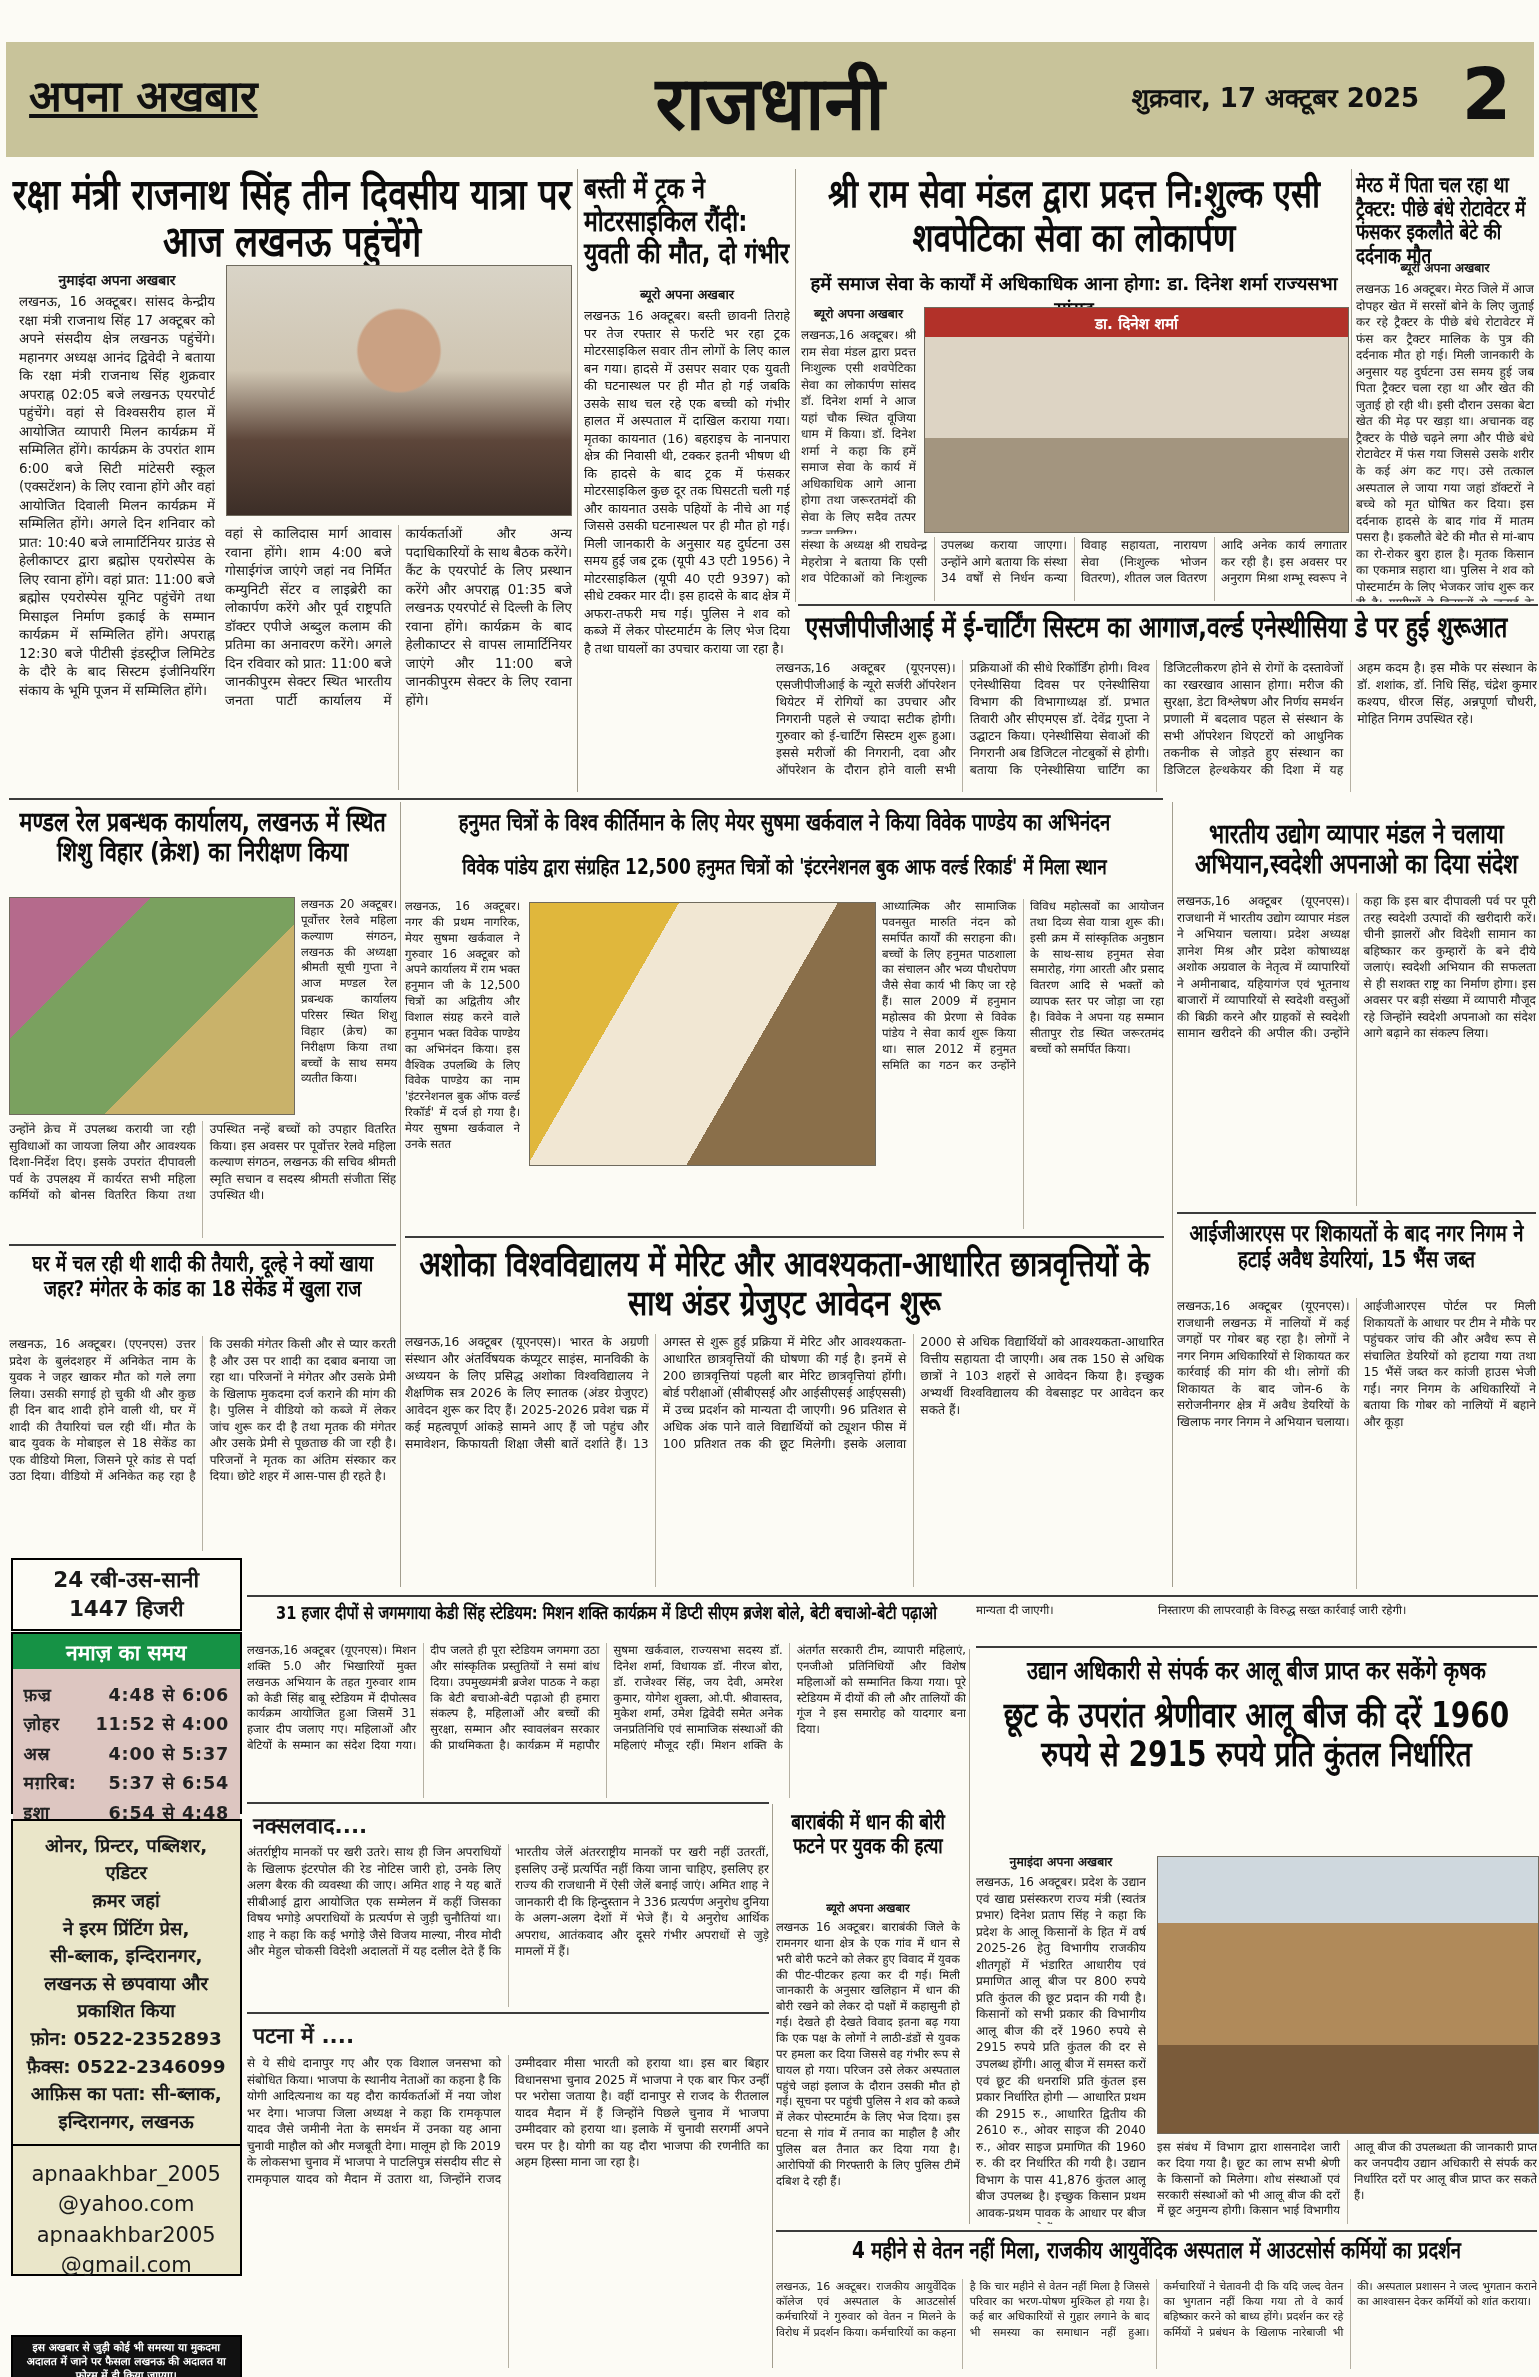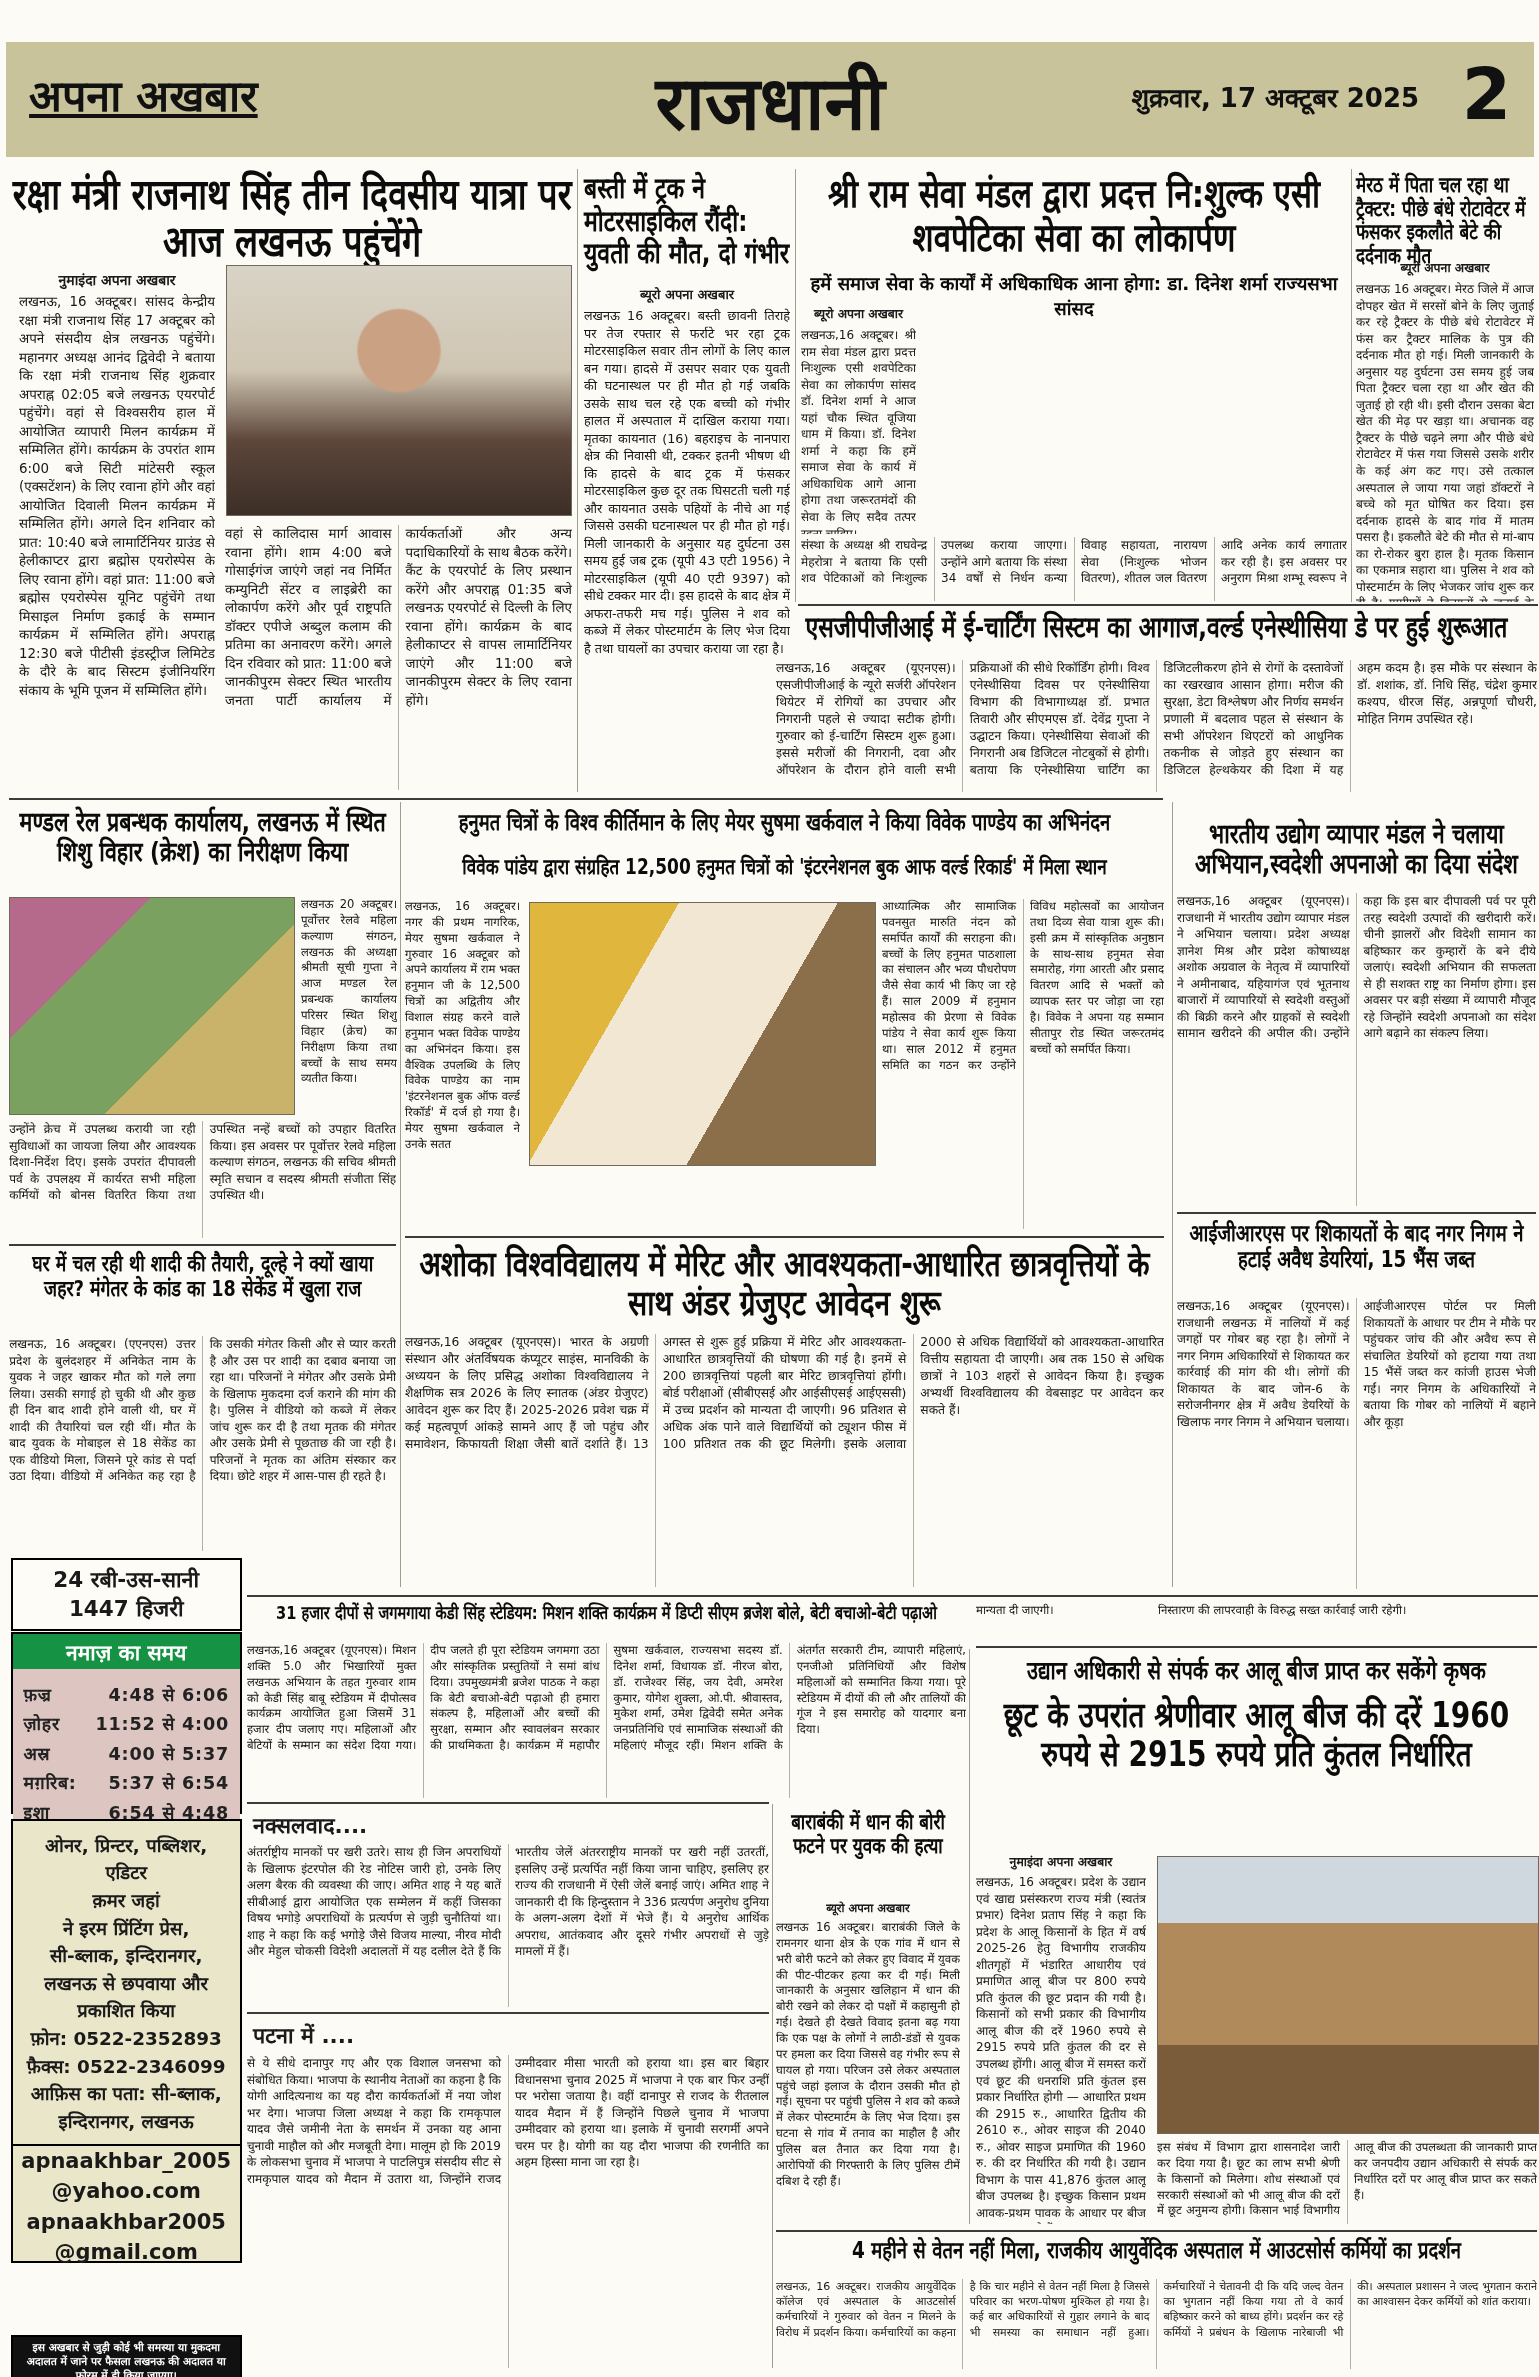--- a/index.html
+++ b/index.html
@@ -38,21 +38,21 @@
   .photo-potato{background:linear-gradient(180deg,#cfd8de 0 24%,#b08a5a 24% 68%,#7a5b3a 68% 100%);}
   
   .box{position:absolute;border:2.3px solid #000;}
   .hijri{background:#fdfcf6;text-align:center;font-weight:800;font-size:21.5px;line-height:1.35;padding-top:4.6px;}
   .namaz-head{background:#169245;color:#fff;font-weight:800;font-size:21px;text-align:center;
       height:35px;display:flex;align-items:center;justify-content:center;}
   .namaz-table{background:#ddc6c1;padding:7.7px 10.7px 4.6px 10.7px;}
   .namaz-row{display:flex;justify-content:space-between;font-size:17.6px;font-weight:600;
       letter-spacing:0.8px;margin:5.4px 0;color:#222;text-align:right;}
   .contact{background:#eae6c9;text-align:center;font-weight:700;font-size:18.4px;line-height:1.5;padding-top:10.7px;}
-  .emails{background:#eae6c9;text-align:center;font-weight:700;font-size:21px;line-height:1.45;padding-top:0;}
+  .emails{background:#eae6c9;text-align:center;font-weight:400;font-size:21px;line-height:1.45;padding-top:13px;}
   .notice{background:#eae6c9;text-align:center;font-weight:700;font-size:13px;line-height:1.32;padding:6.1px 7.7px;}
   .legal{background:#111;color:#fff;text-align:center;font-weight:600;font-size:10.7px;line-height:1.3;padding:3.8px 6.1px;border:2.3px solid #000;}
 </style>
 </head>
 <body>
 
 <div class="page">
 
   <div class="mast">
     <div class="mast-left">अपना अखबार</div>
@@ -71,20 +71,23 @@
   <div class="abs body clip cols2" style="left:225px;top:525px;width:347px;height:265px;font-size:13.4px;">वहां से कालिदास मार्ग आवास रवाना होंगे। शाम 4:00 बजे गोसाईगंज जाएंगे जहां नव निर्मित कम्युनिटी सेंटर व लाइब्रेरी का लोकार्पण करेंगे और पूर्व राष्ट्रपति डॉक्टर एपीजे अब्दुल कलाम की प्रतिमा का अनावरण करेंगे। अगले दिन रविवार को प्रात: 11:00 बजे जानकीपुरम सेक्टर स्थित भारतीय जनता पार्टी कार्यालय में कार्यकर्ताओं और अन्य पदाधिकारियों के साथ बैठक करेंगे। कैंट के एयरपोर्ट के लिए प्रस्थान करेंगे और अपराह्न 01:35 बजे लखनऊ एयरपोर्ट से दिल्ली के लिए रवाना होंगे। कार्यक्रम के बाद हेलीकाप्टर से वापस लामार्टिनियर जाएंगे और 11:00 बजे जानकीपुरम सेक्टर के लिए रवाना होंगे।</div>
 
   <div class="abs hl cond" style="left:584px;top:173px;width:206px;font-size:23px;text-align:left;">बस्ती में ट्रक ने मोटरसाइकिल रौंदी: युवती की मौत, दो गंभीर</div>
   <div class="abs byline" style="left:584px;top:285px;width:206px;font-size:13px;">ब्यूरो अपना अखबार</div>
   <div class="abs body clip" style="left:584px;top:307px;width:206px;height:485px;font-size:12.7px;">लखनऊ 16 अक्टूबर। बस्ती छावनी तिराहे पर तेज रफ्तार से फर्राटे भर रहा ट्रक मोटरसाइकिल सवार तीन लोगों के लिए काल बन गया। हादसे में उसपर सवार एक युवती की घटनास्थल पर ही मौत हो गई जबकि उसके साथ चल रहे एक बच्ची को गंभीर हालत में अस्पताल में दाखिल कराया गया। मृतका कायनात (16) बहराइच के नानपारा क्षेत्र की निवासी थी, टक्कर इतनी भीषण थी कि हादसे के बाद ट्रक में फंसकर मोटरसाइकिल कुछ दूर तक घिसटती चली गई और कायनात उसके पहियों के नीचे आ गई जिससे उसकी घटनास्थल पर ही मौत हो गई। मिली जानकारी के अनुसार यह दुर्घटना उस समय हुई जब ट्रक (यूपी 43 एटी 1956) ने मोटरसाइकिल (यूपी 40 एटी 9397) को सीधे टक्कर मार दी। इस हादसे के बाद क्षेत्र में अफरा-तफरी मच गई। पुलिस ने शव को कब्जे में लेकर पोस्टमार्टम के लिए भेज दिया है तथा घायलों का उपचार कराया जा रहा है।</div>
 
   <div class="abs hl cond" style="left:801px;top:172px;width:546px;font-size:31px;">श्री राम सेवा मंडल द्वारा प्रदत्त नि:शुल्क एसी शवपेटिका सेवा का लोकार्पण</div>
   <div class="abs kicker" style="left:801px;top:270px;width:546px;font-size:18.4px;">हमें समाज सेवा के कार्यों में अधिकाधिक आना होगा: डा. दिनेश शर्मा राज्यसभा सांसद</div>
   <div class="abs byline" style="left:801px;top:305px;width:115px;font-size:12.3px;">ब्यूरो अपना अखबार</div>
   <div class="abs body clip" style="left:801px;top:327px;width:115px;height:207px;font-size:12px;">लखनऊ,16 अक्टूबर। श्री राम सेवा मंडल द्वारा प्रदत्त निःशुल्क एसी शवपेटिका सेवा का लोकार्पण सांसद डॉ. दिनेश शर्मा ने आज यहां चौक स्थित वूजिया धाम में किया। डॉ. दिनेश शर्मा ने कहा कि हमें समाज सेवा के कार्य में अधिकाधिक आगे आना होगा तथा जरूरतमंदों की सेवा के लिए सदैव तत्पर रहना चाहिए।</div>
+  <div class="photo photo-ramseva" style="left:924px;top:307px;width:423px;height:224px;">
+    <div class="photo-banner">डा. दिनेश शर्मा</div>
+  </div>
   <div class="abs body clip cols4" style="left:801px;top:537px;width:546px;height:64px;font-size:12px;">संस्था के अध्यक्ष श्री राघवेन्द्र मेहरोत्रा ने बताया कि एसी शव पेटिकाओं को निःशुल्क उपलब्ध कराया जाएगा। उन्होंने आगे बताया कि संस्था 34 वर्षों से निर्धन कन्या विवाह सहायता, नारायण सेवा (निःशुल्क भोजन वितरण), शीतल जल वितरण आदि अनेक कार्य लगातार कर रही है। इस अवसर पर अनुराग मिश्रा शम्भू स्वरूप ने महिला टोली का स्वागत किया तथा आभार व्यक्त किया। कार्यक्रम में कई विशिष्ट जन (पूर्व महामंत्री अनुराग), श्री राम सेवा मंडल के पदाधिकारीगण तथा अनेक गणमान्य नागरिक शामिल रहे।</div>
 
   <div class="abs hl cond" style="left:1356px;top:173px;width:178px;font-size:17px;text-align:left;">मेरठ में पिता चल रहा था ट्रैक्टर: पीछे बंधे रोटावेटर में फंसकर इकलौते बेटे की दर्दनाक मौत</div>
   <div class="abs byline" style="left:1356px;top:259px;width:178px;font-size:12.3px;">ब्यूरो अपना अखबार</div>
   <div class="abs body clip" style="left:1356px;top:281px;width:178px;height:321px;font-size:12px;">लखनऊ 16 अक्टूबर। मेरठ जिले में आज दोपहर खेत में सरसों बोने के लिए जुताई कर रहे ट्रैक्टर के पीछे बंधे रोटावेटर में फंस कर ट्रैक्टर मालिक के पुत्र की दर्दनाक मौत हो गई। मिली जानकारी के अनुसार यह दुर्घटना उस समय हुई जब पिता ट्रैक्टर चला रहा था और खेत की जुताई हो रही थी। इसी दौरान उसका बेटा खेत की मेढ़ पर खड़ा था। अचानक वह ट्रैक्टर के पीछे चढ़ने लगा और पीछे बंधे रोटावेटर में फंस गया जिससे उसके शरीर के कई अंग कट गए। उसे तत्काल अस्पताल ले जाया गया जहां डॉक्टरों ने बच्चे को मृत घोषित कर दिया। इस दर्दनाक हादसे के बाद गांव में मातम पसरा है। इकलौते बेटे की मौत से मां-बाप का रो-रोकर बुरा हाल है। मृतक किसान का एकमात्र सहारा था। पुलिस ने शव को पोस्टमार्टम के लिए भेजकर जांच शुरू कर दी है। ग्रामीणों ने किसानों से जुताई के समय बच्चों को खेत से दूर रखने की अपील की है।</div>
 
   <div class="hrule" style="left:798px;top:604px;width:740px;"></div>
   <div class="abs hl cond" style="left:776px;top:612px;width:761px;font-size:23px;">एसजीपीजीआई में ई-चार्टिंग सिस्टम का आगाज,वर्ल्ड एनेस्थीसिया डे पर हुई शुरूआत</div>
   <div class="abs body clip cols4" style="left:776px;top:660px;width:761px;height:132px;font-size:12.3px;">लखनऊ,16 अक्टूबर (यूएनएस)। एसजीपीजीआई के न्यूरो सर्जरी ऑपरेशन थियेटर में रोगियों का उपचार और निगरानी पहले से ज्यादा सटीक होगी। गुरुवार को ई-चार्टिंग सिस्टम शुरू हुआ। इससे मरीजों की निगरानी, दवा और ऑपरेशन के दौरान होने वाली सभी प्रक्रियाओं की सीधे रिकॉर्डिंग होगी। विश्व एनेस्थीसिया दिवस पर एनेस्थीसिया विभाग की विभागाध्यक्ष डॉ. प्रभात तिवारी और सीएमएस डॉ. देवेंद्र गुप्ता ने उद्घाटन किया। एनेस्थीसिया सेवाओं की निगरानी अब डिजिटल नोटबुकों से होगी। बताया कि एनेस्थीसिया चार्टिंग का डिजिटलीकरण होने से रोगों के दस्तावेजों का रखरखाव आसान होगा। मरीज की सुरक्षा, डेटा विश्लेषण और निर्णय समर्थन प्रणाली में बदलाव पहल से संस्थान के सभी ऑपरेशन थिएटरों को आधुनिक तकनीक से जोड़ते हुए संस्थान का डिजिटल हेल्थकेयर की दिशा में यह अहम कदम है। इस मौके पर संस्थान के डॉ. शशांक, डॉ. निधि सिंह, चंद्रेश कुमार कश्यप, धीरज सिंह, अन्नपूर्णा चौधरी, मोहित निगम उपस्थित रहे।</div>
 

